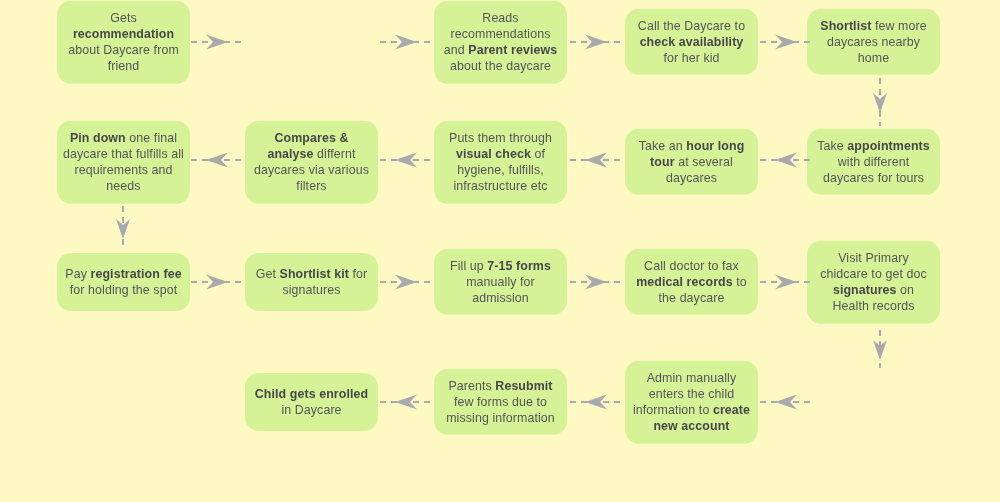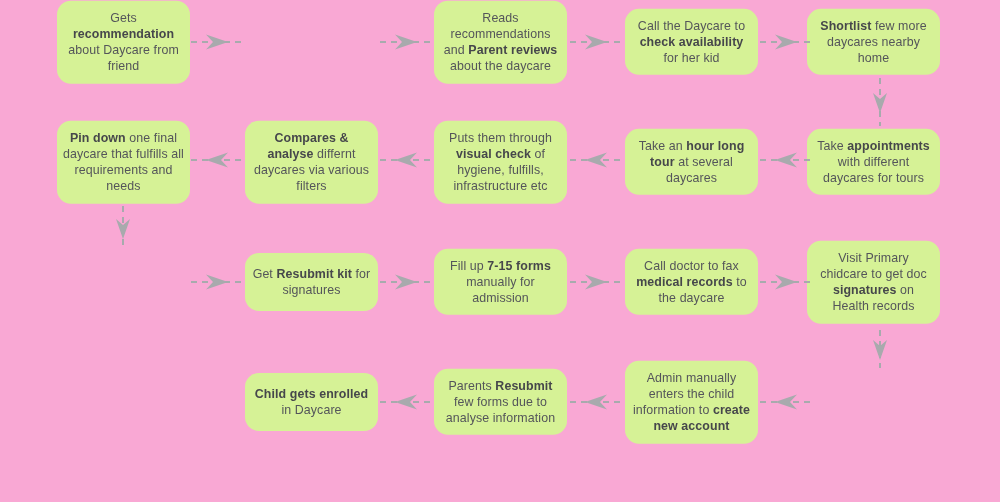--- a/index.html
+++ b/index.html
@@ -1,17 +1,17 @@
 <!DOCTYPE html>
 <html><head>
 <meta charset="utf-8">
 <style>
   html,body{margin:0;padding:0;background:#ffffff;}
   .canvas{
-    position:relative;width:1000px;height:502px;background:#f9a8d4;
+    position:relative;width:1000px;height:502px;background:#fef9c3;
     font-family:"Liberation Sans",sans-serif;overflow:hidden;
   }
   .box{
     position:absolute;width:133px;min-height:58px;box-sizing:border-box;
     background:#d6f296;border-radius:14px;
     display:flex;align-items:center;justify-content:center;
     padding:9px 6px;transform:translateY(-50%);
     color:#54555a;font-size:12.4px;line-height:1.3;text-align:center;
     letter-spacing:0.1px;
   }
@@ -117,22 +117,25 @@
       </svg>
     </div>
 
   <div class="varrow" style="left:123px;top:206px;">
       <svg width="18" height="44" viewBox="0 0 18 44">
         <line x1="9" y1="0" x2="9" y2="44" stroke="#a8aaad" stroke-width="2" stroke-dasharray="6 5"></line>
         <polygon points="2,13 9,33 16,13 9,19" fill="#a8aaad"></polygon>
       </svg>
     </div>
 
+  <div class="box c1 r3">
+    <p><span>Pay </span><b>registration fee</b><span> for holding the spot</span></p>
+  </div>
   <div class="box c2 r3">
-    <p><span>Get </span><b>Resubmit kit</b><span> for signatures</span></p>
+    <p><span>Get </span><b>Shortlist kit</b><span> for signatures</span></p>
   </div>
   <div class="box c3 r3">
     <p><span>Fill up </span><b>7-15 forms</b><span> manually for admission</span></p>
   </div>
   <div class="box c4 r3">
     <p><span>Call doctor to fax </span><b>medical records</b><span> to the daycare</span></p>
   </div>
   <div class="box c5 r3">
     <p><span>Visit Primary chidcare to get doc </span><b>signatures</b><span> on Health records</span></p>
   </div>
@@ -166,21 +169,21 @@
       <svg width="18" height="38" viewBox="0 0 18 38">
         <line x1="9" y1="0" x2="9" y2="38" stroke="#a8aaad" stroke-width="2" stroke-dasharray="6 5"></line>
         <polygon points="2,10 9,30 16,10 9,16" fill="#a8aaad"></polygon>
       </svg>
     </div>
 
   <div class="box c2 r4">
     <p><b>Child gets enrolled</b><span> in Daycare</span></p>
   </div>
   <div class="box c3 r4">
-    <p><span>Parents </span><b>Resubmit</b><span> few forms due to analyse information</span></p>
+    <p><span>Parents </span><b>Resubmit</b><span> few forms due to missing information</span></p>
   </div>
   <div class="box c4 r4">
     <p><span>Admin manually enters the child information to </span><b>create new account</b></p>
   </div>
 
   <div class="harrow g23 y4">
       <svg width="52" height="18" viewBox="0 0 52 18">
         <line x1="0" y1="9" x2="52" y2="9" stroke="#a8aaad" stroke-width="2" stroke-dasharray="6 5"></line>
         <polygon points="37,1.5 15,9 37,16.5 30,9" fill="#a8aaad"></polygon>
       </svg>

